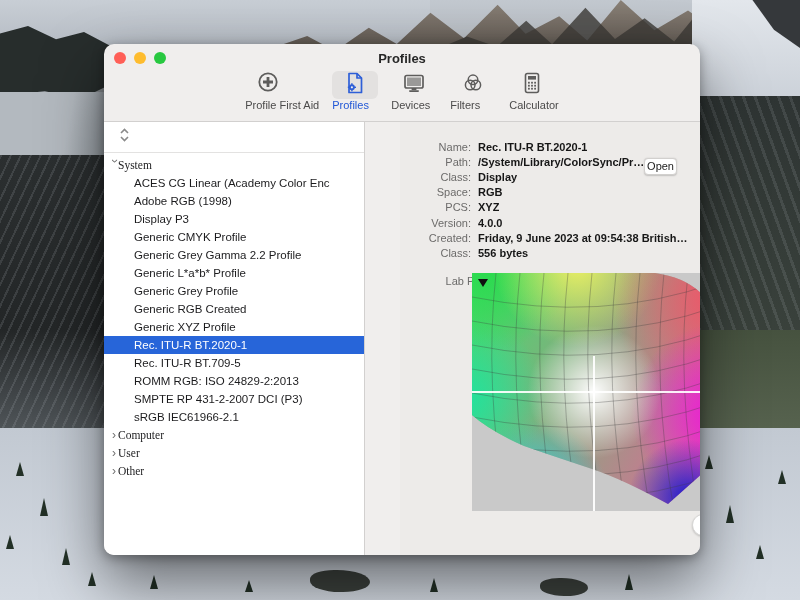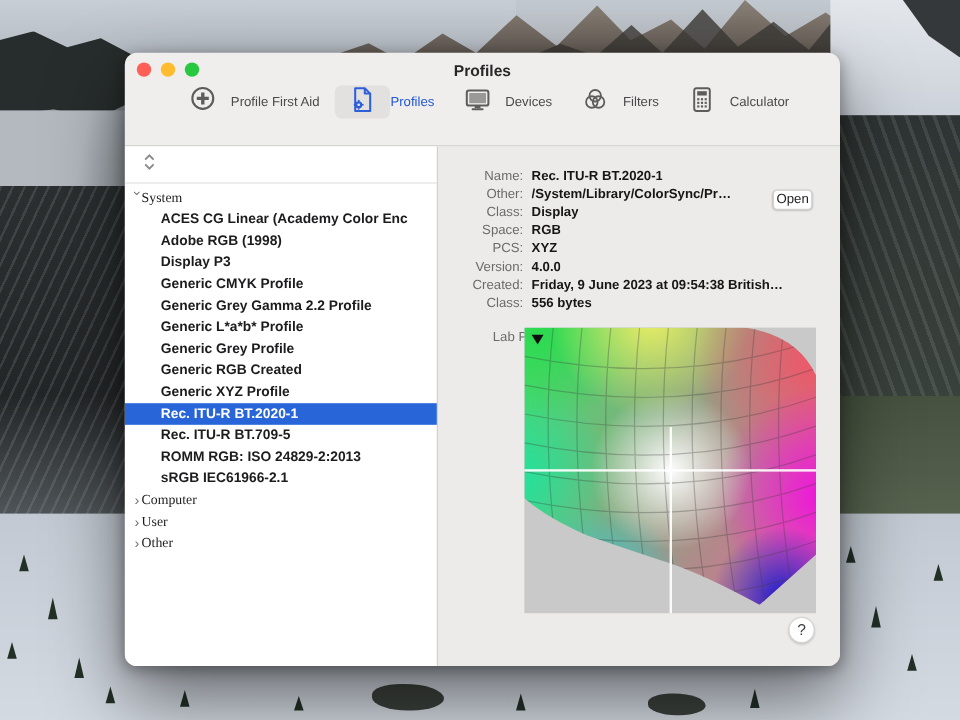--- a/index.html
+++ b/index.html
@@ -32,42 +32,42 @@
   
   .window{position:absolute;left:104px;top:44px;width:596px;height:511px;border-radius:10px;
     background:#f0eeed;overflow:hidden;
     box-shadow:0 28px 60px rgba(0,0,0,.5),0 3px 12px rgba(0,0,0,.35);}
   .titlebar{position:relative;height:27px;}
   .traffic{position:absolute;top:8px;left:10px;display:flex;gap:8px;}
   .dot{width:12px;height:12px;border-radius:50%;}
   .win-title{position:absolute;left:0;right:0;top:7px;text-align:center;font-size:13px;font-weight:700;color:#272727;}
 
   .toolbar{height:50px;display:flex;justify-content:center;align-items:flex-start;gap:13px;border-bottom:1px solid #d2d0cf;}
-  .tb-item{display:flex;align-items:center;cursor:default;}
+  .tb-item{display:flex;flex-direction:column;align-items:flex-start;cursor:default;}
   .tb-iconbox{width:46px;height:28px;display:flex;align-items:center;justify-content:center;border-radius:6px;}
   .tb-item.selected .tb-iconbox{background:#e3e1e0;}
   .tb-label{font-size:11px;color:#4b4a4a;margin-top:0px;}
   .tb-item.selected .tb-label{color:#2257d6;}
 
   .content{display:flex;height:433px;}
 
   
   .sidebar{width:261px;background:#ffffff;border-right:1px solid #d2d0cf;box-sizing:border-box;}
   .sidebar-header{height:30px;border-bottom:1px solid #e3e2e1;display:flex;align-items:center;padding:0 10px 0 15px;}
   .sidebar-header-label{flex:1;font-size:11px;color:#4a4a4a;}
   .tree-list{padding-top:3px;font-size:11.5px;color:#1c1c1e;}
   .tree-row{height:18px;display:flex;align-items:center;white-space:nowrap;overflow:hidden;position:relative;}
   .tree-row.lvl0 .tree-label{padding-left:14px;font-family:Liberation Serif, serif;}
-  .tree-row.lvl1 .tree-label{padding-left:30px;font-weight:bold;}
+  .tree-row.lvl1 .tree-label{padding-left:30px;}
   .chev{position:absolute;left:8px;top:1px;width:10px;color:#707070;font-size:12px;line-height:16px;}
   .chev.expanded{transform:rotate(90deg);top:0;left:6px;}
   .tree-row.selected{background:#2765d9;color:#ffffff;}
 
   
-  .rightpanel{flex:1;background:#edebe9;position:relative;}
+  .rightpanel{flex:1;background:#edebe9;position:relative;margin-left:35px;}
   .info{position:absolute;top:17px;left:0;right:0;}
   .info-row{display:flex;align-items:center;height:15.2px;}
   .info-label{width:71px;text-align:right;font-size:11px;color:#6c6b6a;flex-shrink:0;}
   .info-value{margin-left:7px;font-size:11px;font-weight:700;color:#161616;white-space:nowrap;overflow:hidden;max-width:225px;}
   .open-btn{position:absolute;top:36px;right:23px;height:17px;padding:0 2px;border-radius:4px;
     background:#ffffff;border:1px solid #d2d0ce;box-shadow:0 0.5px 1.5px rgba(0,0,0,.18);
     font-size:11px;color:#1c1c1c;font-family:inherit;line-height:15px;}
   .labplot-label{position:absolute;top:153px;left:0;width:89px;text-align:right;font-size:11px;color:#6c6b6a;}
 
   .plot{position:absolute;left:72px;top:151px;width:243px;height:238px;background:#c9c9c9;}
@@ -280,20 +280,24 @@
             <div class="tree-row lvl1">
 
     <span class="tree-label">Rec. ITU-R BT.709-5</span>
   </div>
             <div class="tree-row lvl1">
 
     <span class="tree-label">ROMM RGB: ISO 24829-2:2013</span>
   </div>
             <div class="tree-row lvl1">
 
+    <span class="tree-label">SMPTE RP 431-2-2007 DCI (P3)</span>
+  </div>
+            <div class="tree-row lvl1">
+
     <span class="tree-label">sRGB IEC61966-2.1</span>
   </div>
             <div class="tree-row lvl0">
     <span class="chev">›</span>
     <span class="tree-label">Computer</span>
   </div>
             <div class="tree-row lvl0">
     <span class="chev">›</span>
     <span class="tree-label">User</span>
   </div>
@@ -304,21 +308,21 @@
           </div>
       </div>
 
       <div class="rightpanel">
         <div class="info">
           <div class="info-row">
               <span class="info-label">Name:</span>
               <span class="info-value">Rec. ITU-R BT.2020-1</span>
             </div>
           <div class="info-row">
-              <span class="info-label">Other:</span>
+              <span class="info-label">Path:</span>
               <span class="info-value">/System/Library/ColorSync/Pr…</span>
             </div>
           <div class="info-row">
               <span class="info-label">Class:</span>
               <span class="info-value">Display</span>
             </div>
           <div class="info-row">
               <span class="info-label">Space:</span>
               <span class="info-value">RGB</span>
             </div>

